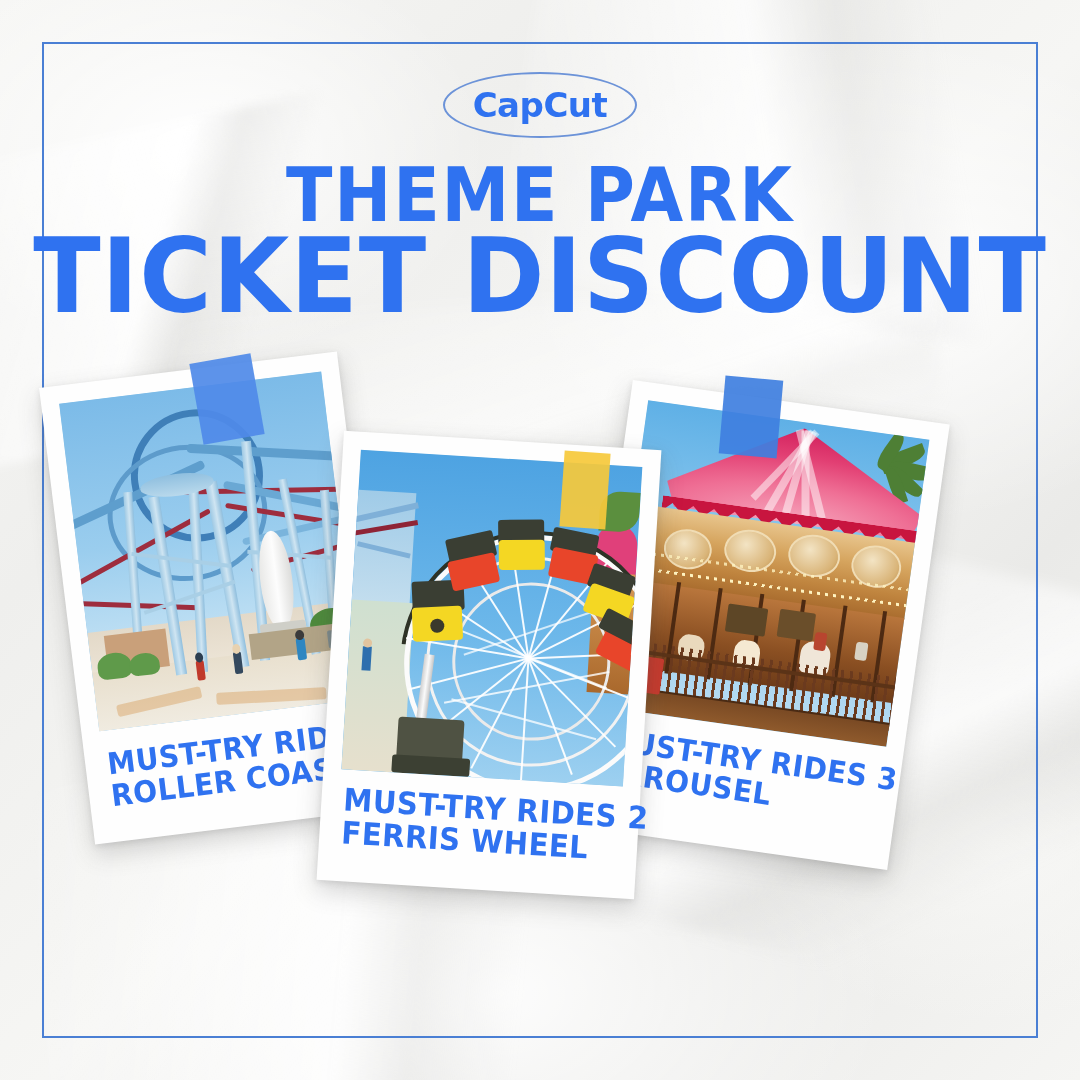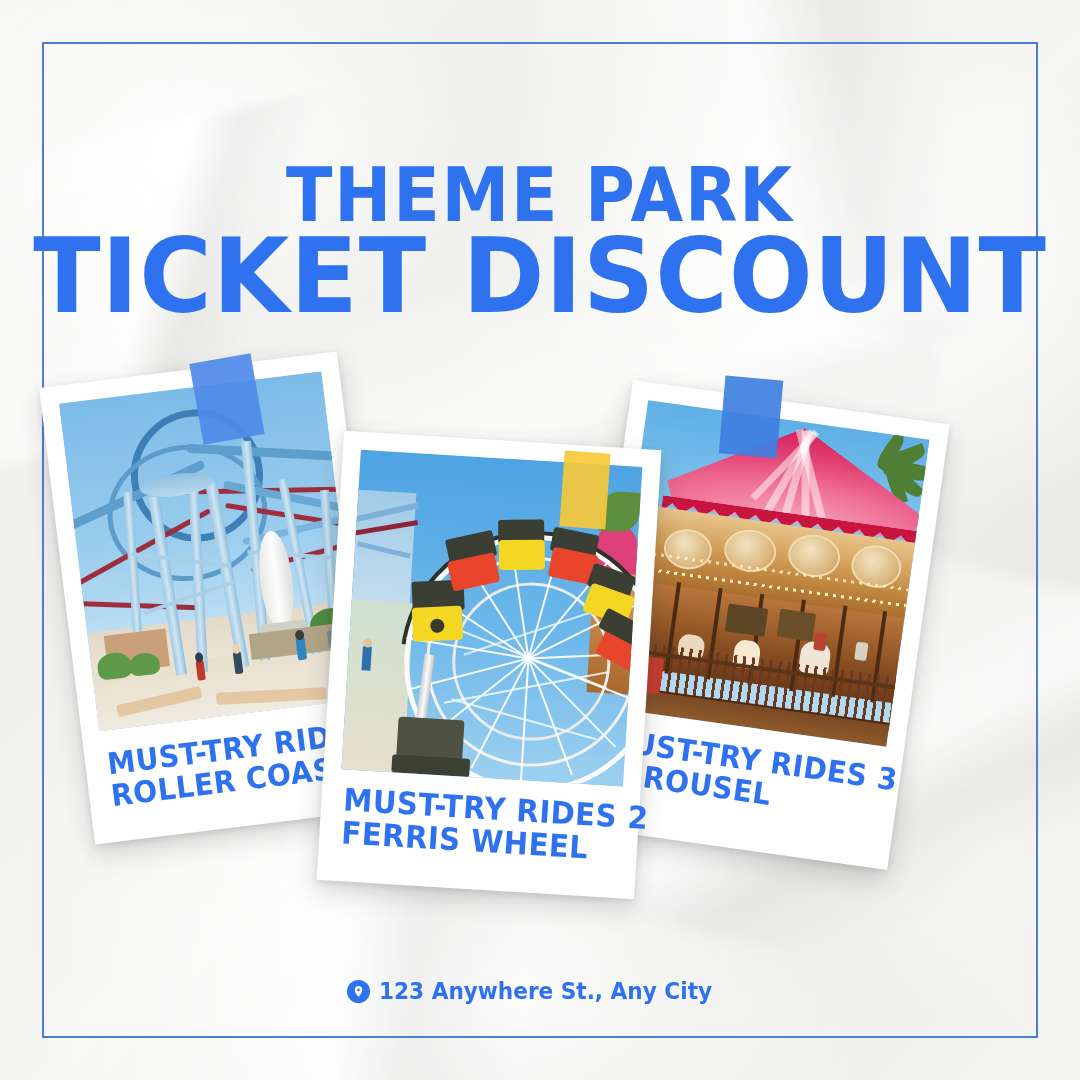--- a/index.html
+++ b/index.html
@@ -179,20 +179,23 @@
 <div class="poster">
 
   <div class="crease c1"></div>
   <div class="crease c2"></div>
   <div class="crease c3"></div>
   <div class="crease c4"></div>
   <div class="crease c5"></div>
 
   <div class="frame"></div>
 
+  <div class="logo-wrap">
+    <span class="logo-text">CapCut</span>
+  </div>
 
   <div class="title1">THEME PARK</div>
   <div class="title2">TICKET DISCOUNT</div>
 
   <div class="card" id="card1">
     <div class="photo">
       <div class="sky"></div>
       <div class="ground1"></div>
       <div class="plaza"></div>
 
@@ -384,23 +387,15 @@
       <span class="cap-line">MUST-TRY RIDES 3</span>
       <span class="cap-line">CAROUSEL</span>
     </div>
   </div>
 
   <div class="tape" id="tape1"></div>
   <div class="tape" id="tape2"></div>
   <div class="tape" id="tape3"></div>
 
   <div class="footer">
-    <div class="fitem">
-      <span class="fico">
-        <svg viewBox="0 0 24 24">
-            <path d="M12 2C8.1 2 5 5.1 5 9c0 5.2 7 13 7 13s7-7.8 7-13c0-3.9-3.1-7-7-7zm0 9.5A2.5 2.5 0 1 1 12 6.5a2.5 2.5 0 0 1 0 5z"></path>
-          </svg>
-      </span>
-      <span class="ftext">123 Anywhere St., Any City</span>
-    </div>
   </div>
 
 </div>
 
 </body></html>

